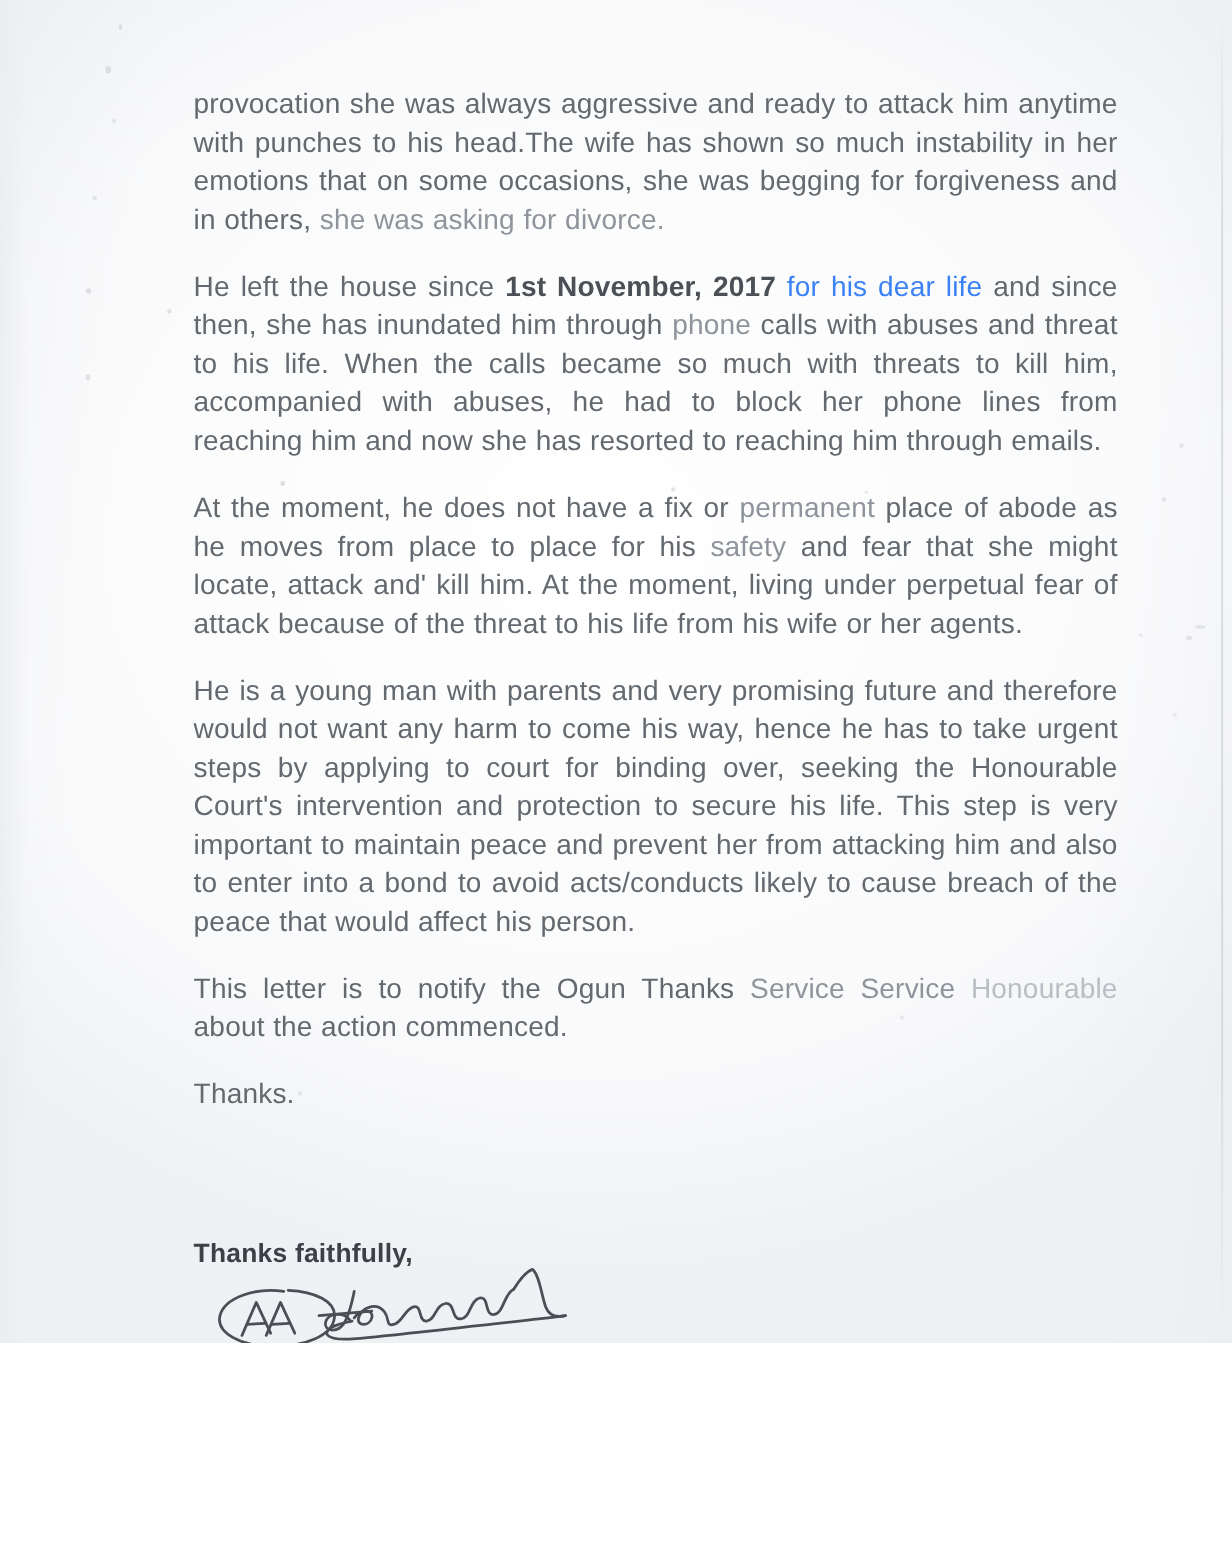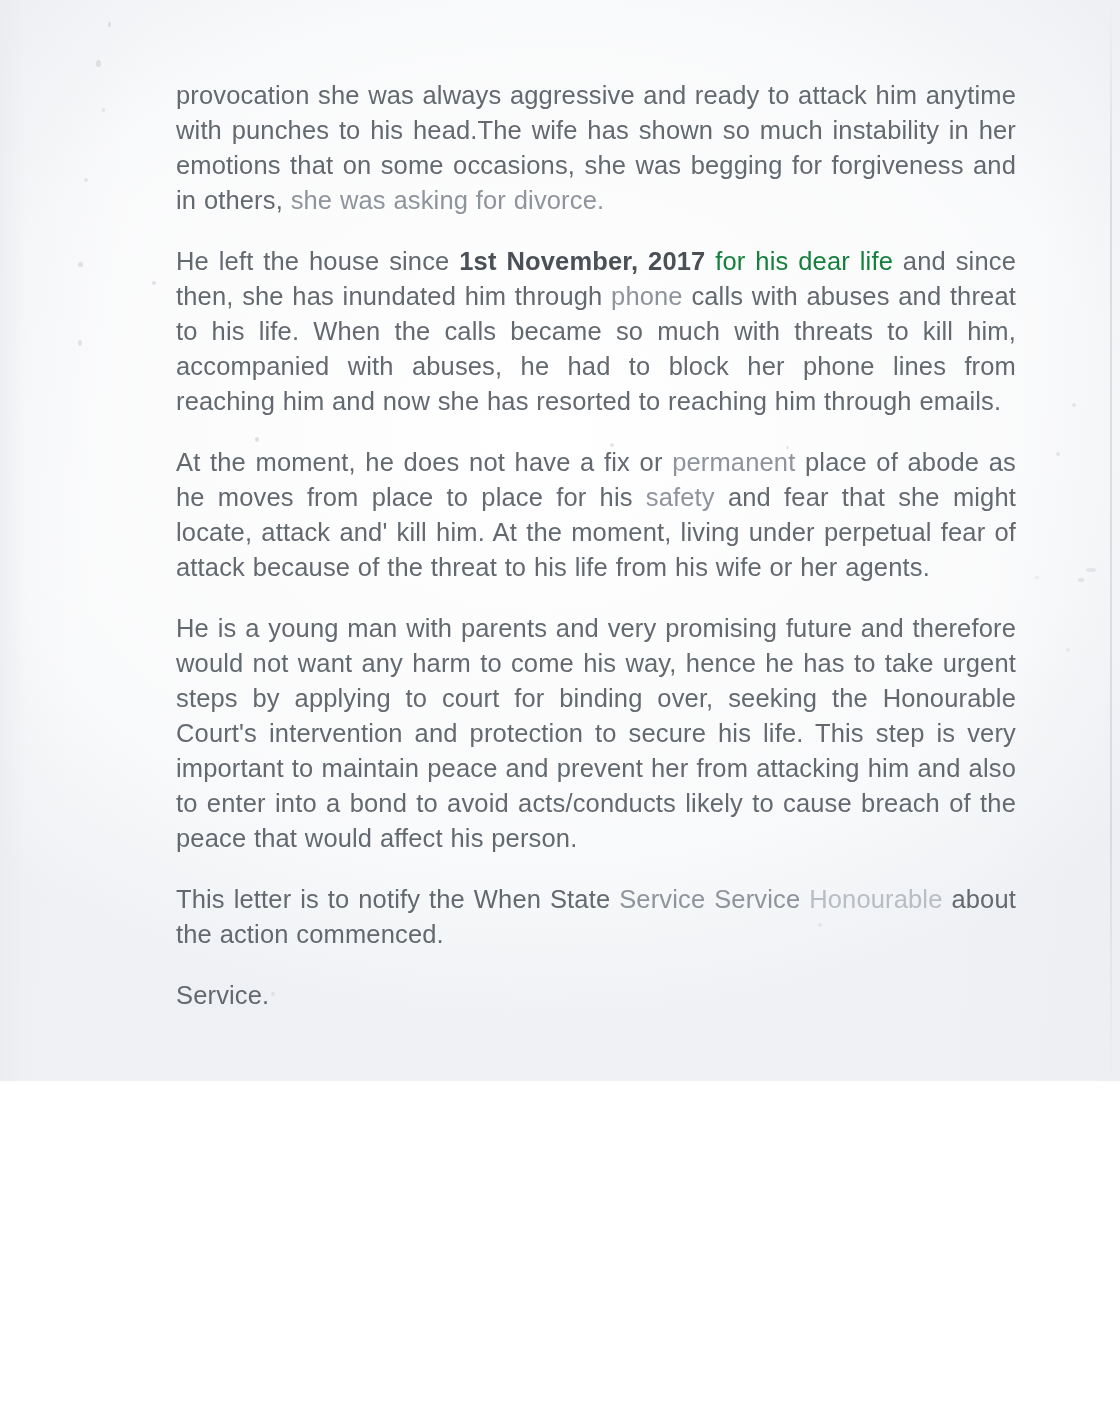--- a/index.html
+++ b/index.html
@@ -4,21 +4,21 @@
 <style>
   html, body {
     margin: 0;
     padding: 0;
     background: #ffffff;
   }
 
   .page {
     position: relative;
     width: 1120px;
-    height: 1081px;
+    height: 1221px;
     background: #fdfdfd;
     overflow: hidden;
     font-family: "Liberation Sans", sans-serif;
   }
 
   
   .paper-tone {
     position: absolute;
     inset: 0;
     background:
@@ -67,21 +67,21 @@
     text-justify: inter-word;
     font-size: 25.5px;
     line-height: 35px;
     color: #63696f;
     letter-spacing: 0.15px;
     word-spacing: 0.5px;
   }
   p.para:last-child { margin-bottom: 0; }
 
   .b { font-weight: bold; color: #4b5057; }
-  .faded { color: #15803d; }
+  .faded { color: #3b82f6; }
   .faded-lite { color: #8f949c; }
   .faded-xt { color: #b9bdc4; }
 
   
   .closing {
     position: absolute;
     left: 176px;
     top: 1126px;
     width: 500px;
   }
@@ -142,23 +142,23 @@
   <div class="letter-body">
 
     <p class="para"><span>provocation she was always aggressive and ready to attack him anytime with punches to his head.The wife has shown so much instability in her emotions that on some occasions, she was begging for forgiveness and in others, </span><span class="faded-lite">she was asking for divorce.</span></p>
 
     <p class="para"><span>He left the house since </span><span class="b">1st November, 2017</span><span class="faded"> for his dear life</span><span> and since then, she has inundated him through </span><span class="faded-lite">phone</span><span> calls with abuses and threat to his life. When the calls became so much with threats to kill him, accompanied with abuses, he had to block her phone lines from reaching him and now she has resorted to reaching him through emails.</span></p>
 
     <p class="para"><span>At the moment, he does  not have a fix or </span><span class="faded-lite">permanent</span><span> place of abode as he  moves from place to place for his </span><span class="faded-lite">safety</span><span> and fear that she might locate, attack and' kill him. At the moment, living under perpetual fear of attack because of the threat to his life from his wife or her agents.</span></p>
 
     <p class="para">He is a young man with parents and very promising future and therefore would not want any harm to come his way, hence he has  to take urgent steps by applying to court for binding over, seeking the Honourable Court's intervention and protection to secure his life. This step is very important to maintain peace  and prevent her from attacking him and also to enter into a bond to avoid acts/conducts likely to cause breach of the peace that would affect his person.</p>
 
-    <p class="para"><span>This letter is to notify the When State </span><span class="faded-lite">Service Service</span><span class="faded-xt"> Honourable</span><span> about the action commenced.</span></p>
+    <p class="para"><span>This letter is to notify the Ogun Thanks </span><span class="faded-lite">Service Service</span><span class="faded-xt"> Honourable</span><span> about the action commenced.</span></p>
 
-    <p class="para">Service.</p>
+    <p class="para">Thanks.</p>
 
   </div>
 
   <div class="closing">
 
     <p class="yours">Thanks faithfully,</p>
 
     <div class="sig-wrap">
       <svg width="400" height="78" viewBox="0 0 400 78" fill="none" xmlns="http://www.w3.org/2000/svg">
         <g stroke="#4a4e55" stroke-width="2.5" stroke-linecap="round" stroke-linejoin="round" fill="none">

